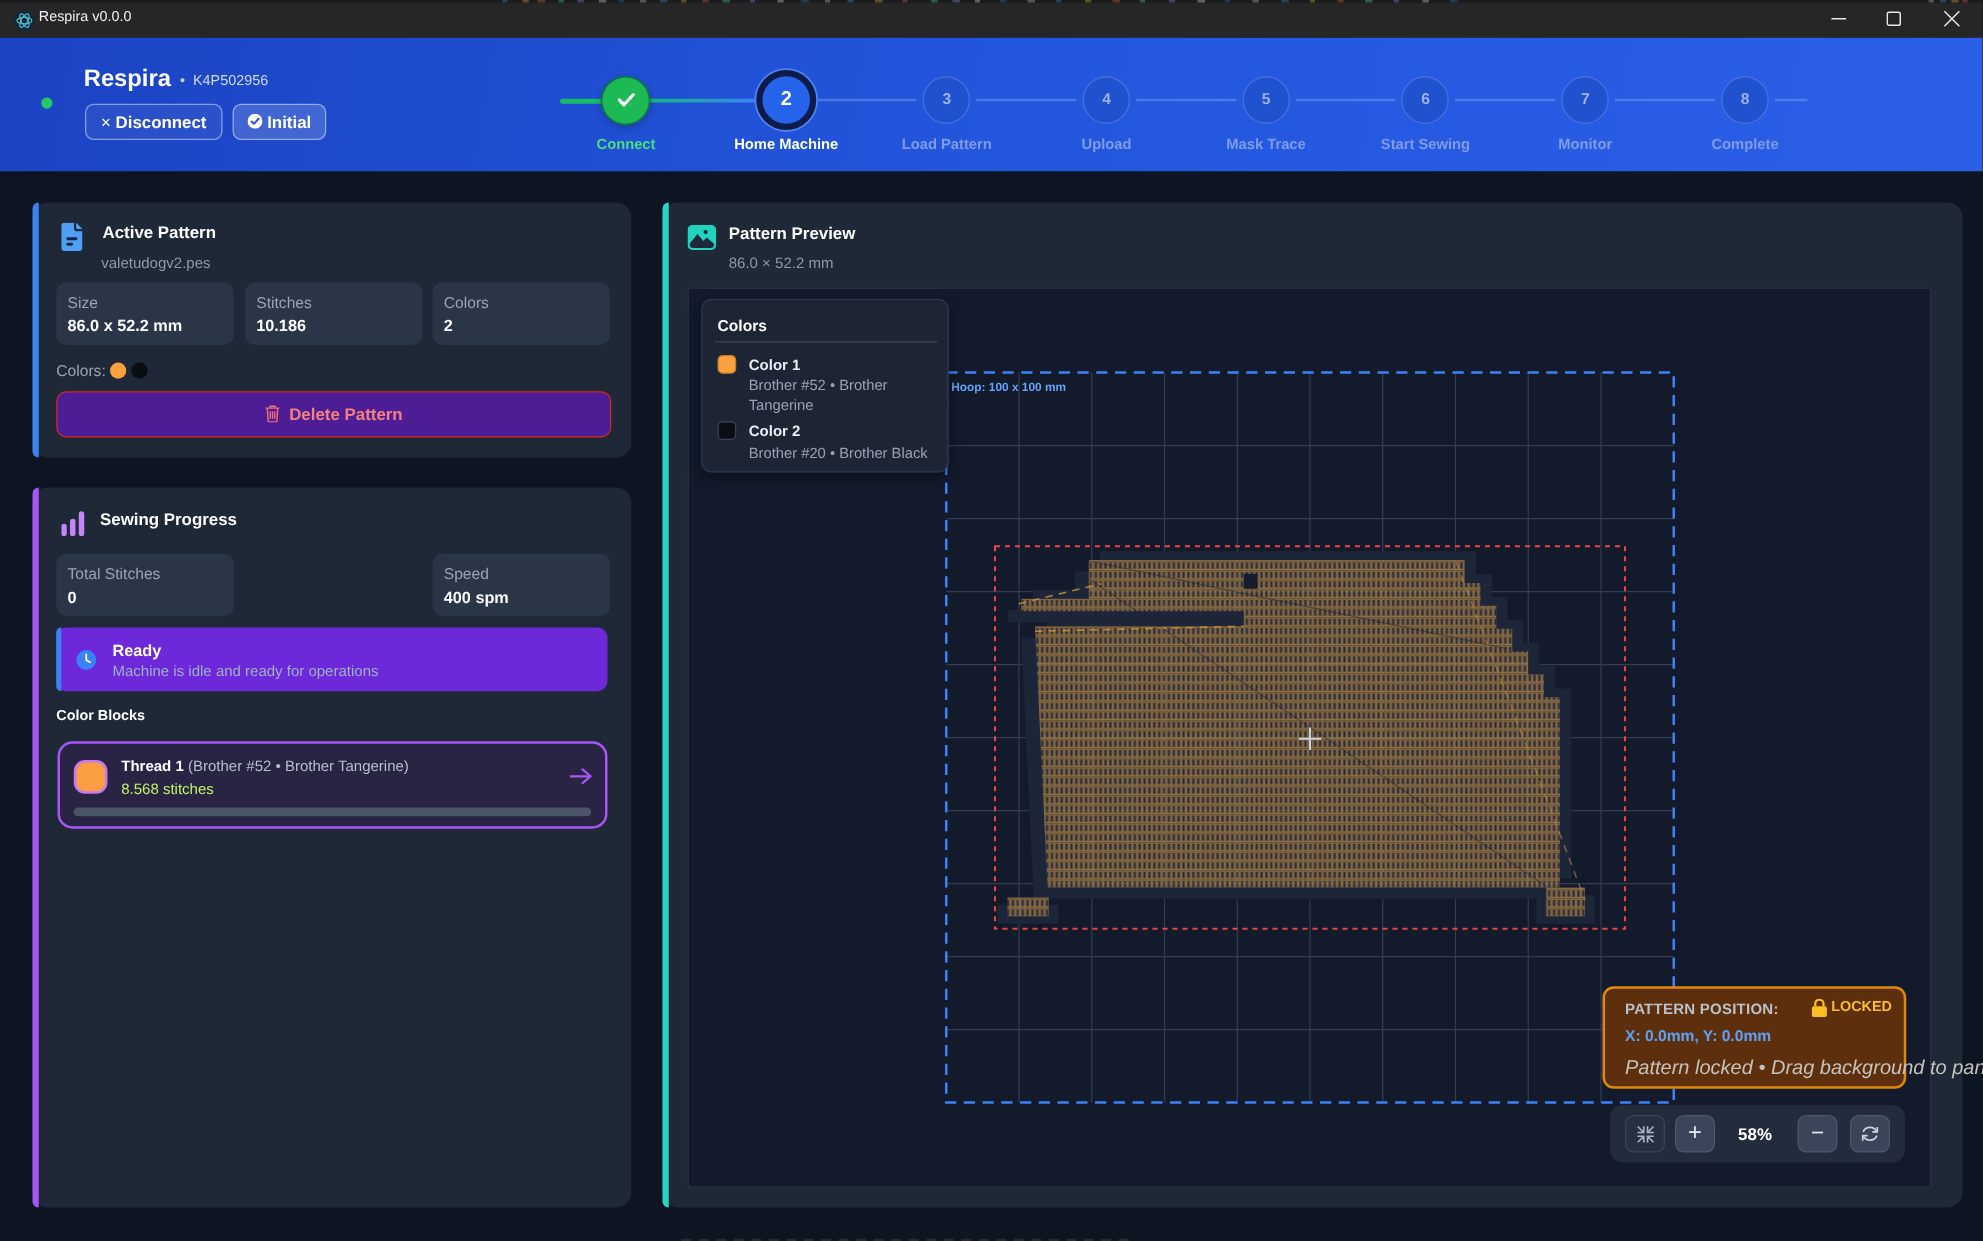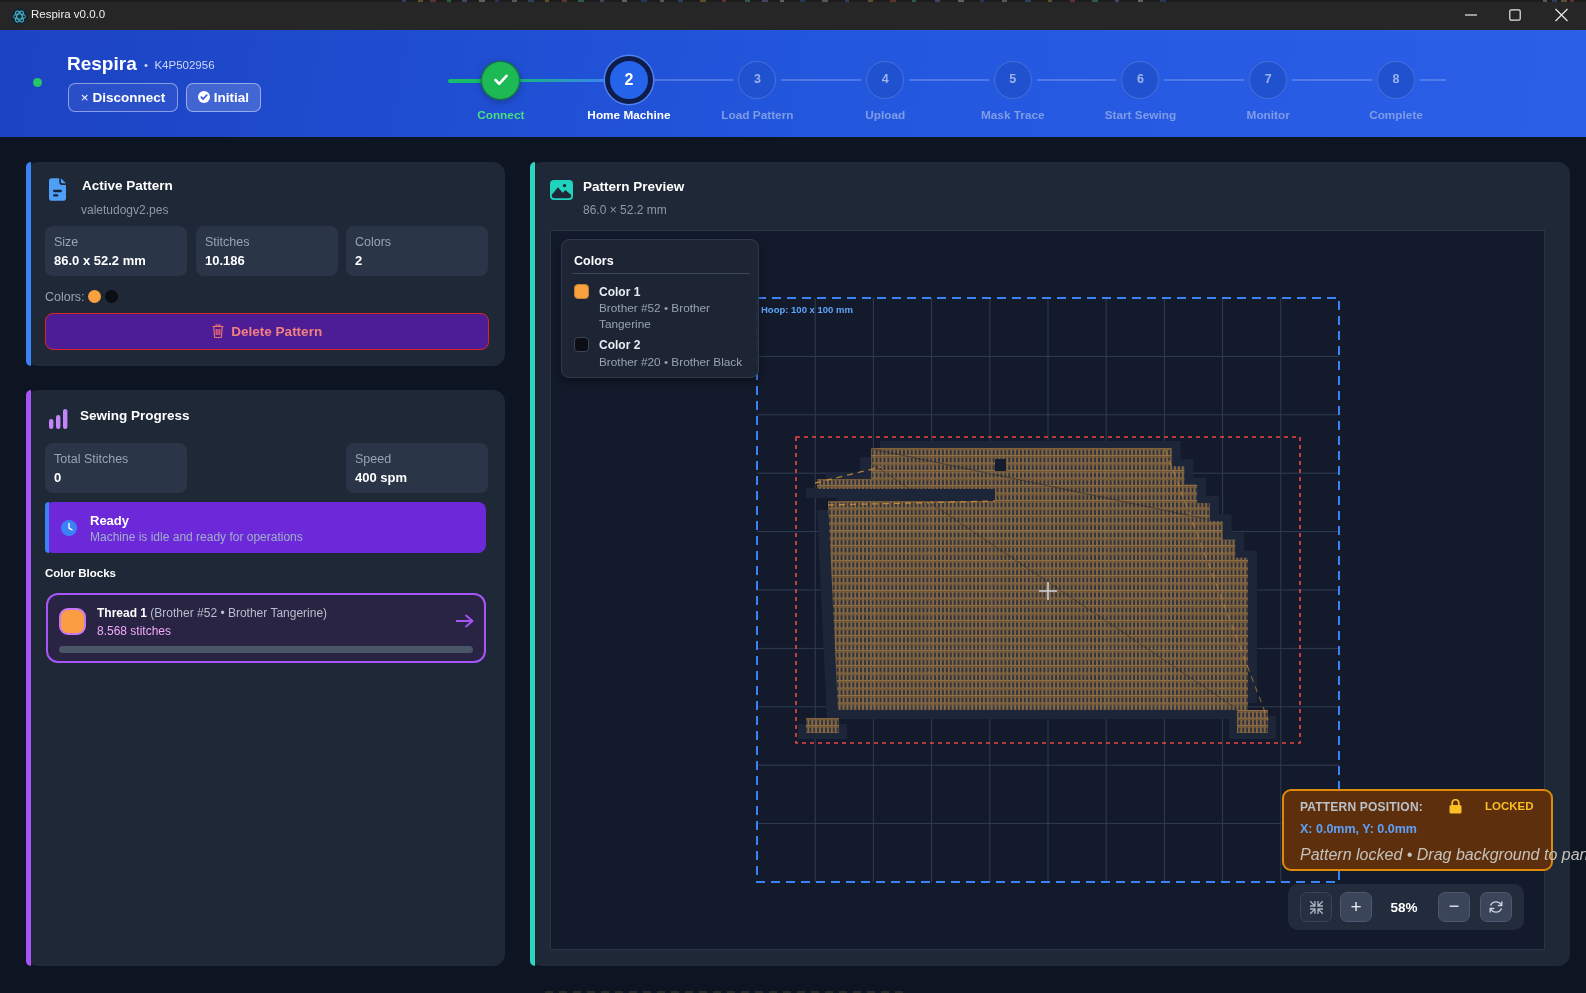--- a/index.html
+++ b/index.html
@@ -39,21 +39,21 @@
   .statlabel { font-size:12.5px; color:#98a4b5; }
   .statval { font-size:13px; font-weight:bold; color:#fff; margin-top:4px; }
   .cardtitle { font-size:13.5px; font-weight:bold; color:#fff; }
   .cardsub { font-size:12px; color:#8e99a8; }
 
   
   #legend { position:absolute; left:10px; top:8px; width:198px; height:139px;
     background:rgba(29,38,54,.95); border:1px solid #2d3a4d; border-radius:8px;
     box-shadow:0 4px 10px rgba(0,0,0,.4); }
   .sw { position:absolute; width:15px; height:15px; border-radius:4px; }
-  #posbox { position:absolute; left:731px; top:558px; width:271px; height:82px;
+  #posbox { position:absolute; left:731px; top:558px; width:243px; height:82px;
     background:#5d2f0d; border:2px solid #e08908; border-radius:9px; }
   #zoombar { position:absolute; left:737px; top:653px; width:236px; height:46px;
     background:#222c3c; border-radius:10px; }
   .zbtn { position:absolute; top:8px; width:32px; height:30px; border-radius:7px;
     background:#3a455a; border:1px solid #4b586e; color:#e7ebf0; text-align:center; }
 </style>
 </head>
 <body>
 
 <div id="header"></div>
@@ -244,21 +244,21 @@
       <path d="M10.5 4.5 v6 l4 2.4" stroke="#fff" stroke-width="1.8" fill="none" stroke-linecap="round"></path>
     </svg>
     <div class="abs" style="left:45px; top:11px; font-size:13px; font-weight:bold; color:#fff;">Ready</div>
     <div class="abs" style="left:45px; top:28px; font-size:12px; color:#9fb0c9;">Machine is idle and ready for operations</div>
   </div>
   <div class="abs" style="left:19px; top:177px; font-size:11.5px; font-weight:bold; color:#fff;">Color Blocks</div>
 
   <div class="abs" style="left:20px; top:203px; width:440px; height:70px; background:#292344; border:2.5px solid #a855f7; border-radius:12px;">
     <div class="abs" style="left:11px; top:13px; width:27px; height:27px; background:#fb9d42; border:2.5px solid #c678f2; border-radius:9px;"></div>
     <div class="abs" style="left:49px; top:11px; font-size:12px; color:#b6bfcb;"><b style="color:#fff;">Thread 1</b> (Brother #52 • Brother Tangerine)</div>
-    <div class="abs" style="left:49px; top:29px; font-size:12px; color:#f0abfc;">8.568 stitches</div>
+    <div class="abs" style="left:49px; top:29px; font-size:12px; color:#bef264;">8.568 stitches</div>
     <svg class="abs" style="left:408px; top:19px;" width="18" height="14" viewBox="0 0 18 14">
         <path d="M0 7 h16 M10 1.5 L16.5 7 L10 12.5" stroke="#a855f7" stroke-width="1.8" fill="none" stroke-linecap="round" stroke-linejoin="round"></path>
       </svg>
     <div class="abs" style="left:11px; top:51px; width:414px; height:7px; background:#4a5568; border-radius:4px;"></div>
   </div>
 
 </div>
 
 <div class="card" id="card-prev" style="left:530px; top:162px; width:1040px; height:804px;">
   <div class="accent" style="background:#2dd4bf;"></div>
@@ -351,21 +351,21 @@
       <div class="sw" style="left:12px; top:97px; background:#0b0e14; border:1px solid #3c4557;"></div>
       <div class="abs" style="left:37px; top:98px; font-size:12px; font-weight:bold; color:#e8edf3;">Color 2</div>
       <div class="abs" style="left:37px; top:115px; font-size:11.8px; color:#98a2b3;">Brother #20 • Brother Black</div>
     </div>
     <div id="posbox">
       <div class="abs" style="left:16px; top:9px; font-size:12px; font-weight:bold; color:#bcc1c9; letter-spacing:.2px;">PATTERN POSITION:</div>
       <svg class="abs" style="left:165px; top:8px;" width="13" height="15" viewBox="0 0 13 15">
         <rect x="0.5" y="6" width="12" height="8.5" rx="1.6" fill="#fbbf24"></rect>
         <path d="M3.2 6 v-2 a3.3 3.3 0 0 1 6.6 0 v2" fill="none" stroke="#fbbf24" stroke-width="1.8"></path>
       </svg>
-      <div class="abs" style="left:181px; top:9px; font-size:11.5px; font-weight:bold; color:#fbbf24;margin-left:20px;">LOCKED</div>
+      <div class="abs" style="left:181px; top:9px; font-size:11.5px; font-weight:bold; color:#fbbf24;">LOCKED</div>
       <div class="abs" style="left:16px; top:31px; font-size:12.5px; font-weight:bold; color:#5ea1f8;">X: 0.0mm, Y: 0.0mm</div>
       <div class="abs" style="left:16px; top:55px; font-size:16px; font-style:italic; color:#c4c2bd; white-space:nowrap;">Pattern locked • Drag background to pan</div>
     </div>
     <div id="zoombar">
       <div class="zbtn" style="left:12px; background:#273041; border-color:#3a4557;">
         <svg width="15" height="15" viewBox="0 0 15 15" style="margin-top:7px;">
             <g stroke="#aab4c2" stroke-width="1.3" fill="none">
               <path d="M6 1 v5 h-5 M1.2 1.2 L6 6 M9 1 v5 h5 M13.8 1.2 L9 6 M6 14 v-5 h-5 M1.2 13.8 L6 9 M9 14 v-5 h5 M13.8 13.8 L9 9"></path>
             </g>
           </svg>

